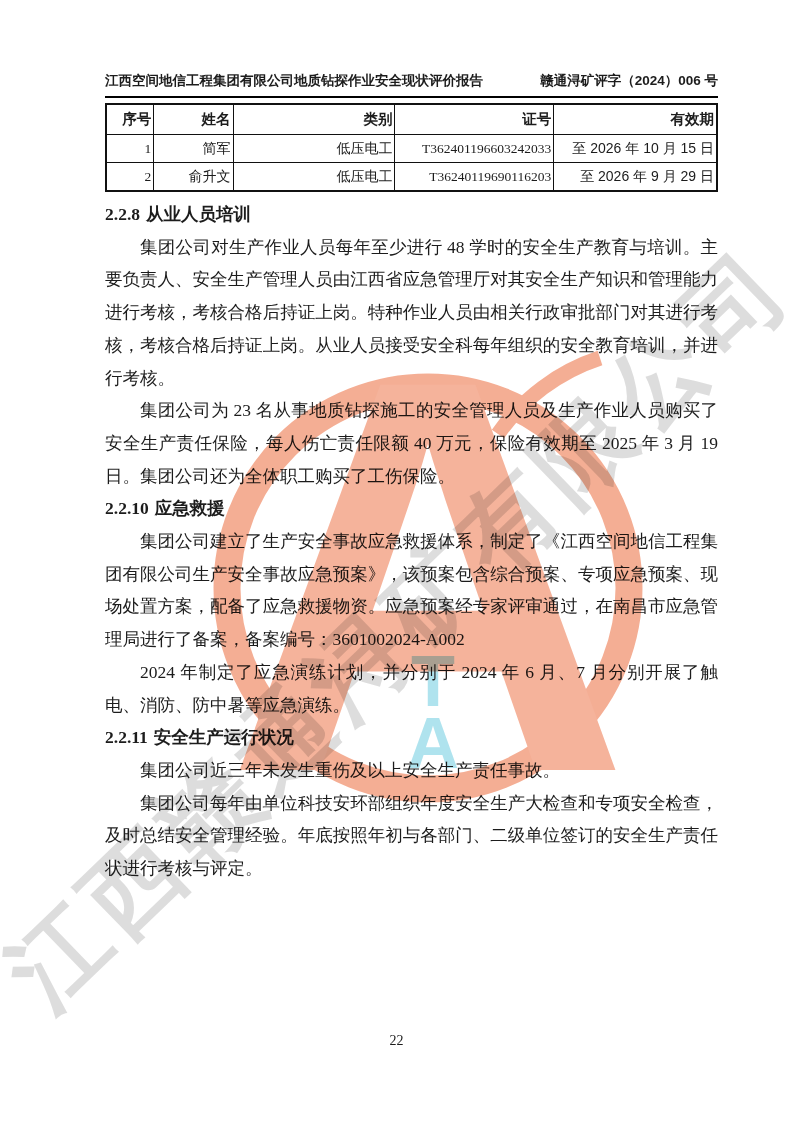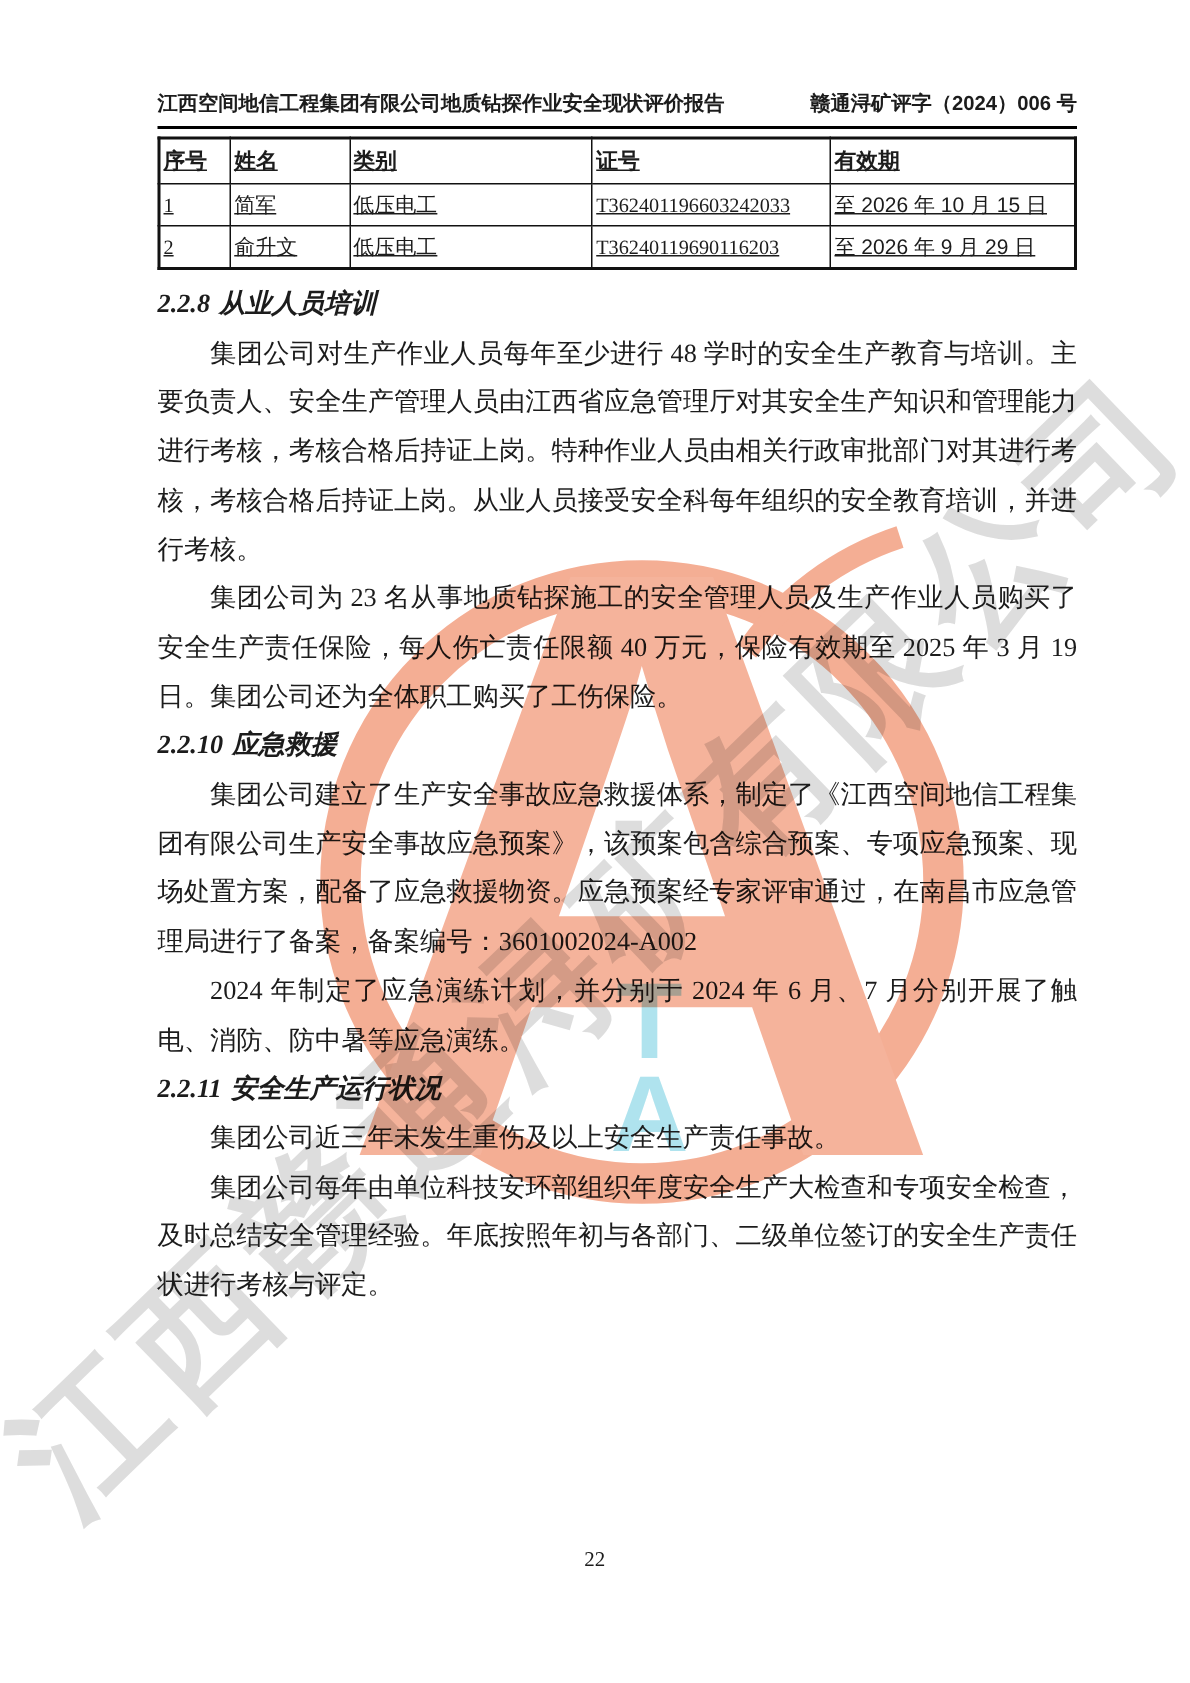--- a/index.html
+++ b/index.html
@@ -15,41 +15,42 @@
     position: absolute; left: 105px; top: 60px; width: 613px;
     z-index: 2;
   }
   
   .hdr-row {
     display: flex; justify-content: space-between; align-items: flex-end;
     font-family: "Liberation Sans", "DejaVu Sans", sans-serif;
     font-weight: bold; font-size: 13.5px;
     padding-bottom: 6px;
     border-bottom: 2px solid #000;
+    margin-top: 12px;
   }
   
   .tbl-title {
     margin-top: 9px;
     text-align: center;
     font-family: "Liberation Sans", "DejaVu Sans", sans-serif;
     font-weight: bold; font-size: 15px;
   }
   
   table.roster {
     width: 100%;
     margin-top: 5px;
     border-collapse: collapse;
     border: 2px solid #111;
     table-layout: fixed;
   }
   table.roster th, table.roster td {
     border: 1px solid #111;
-    text-align: left; vertical-align: middle;
+    text-align: right; vertical-align: middle;
     padding: 0 2px;
-    overflow: hidden; white-space: nowrap; text-decoration: underline;
+    overflow: hidden; white-space: nowrap;
   }
   table.roster th {
     font-family: "Liberation Sans", "DejaVu Sans", sans-serif;
     font-weight: bold; font-size: 14.5px; height: 29px;
   }
   table.roster td {
     font-family: "Liberation Sans", "DejaVu Sans", sans-serif;
     font-size: 14px; height: 27px;
   }
   table.roster td.serif-cell {
@@ -58,21 +59,20 @@
   }
   
   .sections {
     margin-top: 6px;
     font-size: 17.5px;
     line-height: 32.7px;
     text-align: justify;
   }
   .sec-heading {
     font-weight: bold;
-    font-style: italic;
   }
   .sec-heading .sec-num {
     font-family: "Liberation Serif", "DejaVu Serif", serif;
     margin-right: 6px;
   }
   .sec-heading .sec-title {
     font-family: "Liberation Sans", "DejaVu Sans", sans-serif;
   }
   .sections p { margin: 0; text-indent: 2em; }
   

